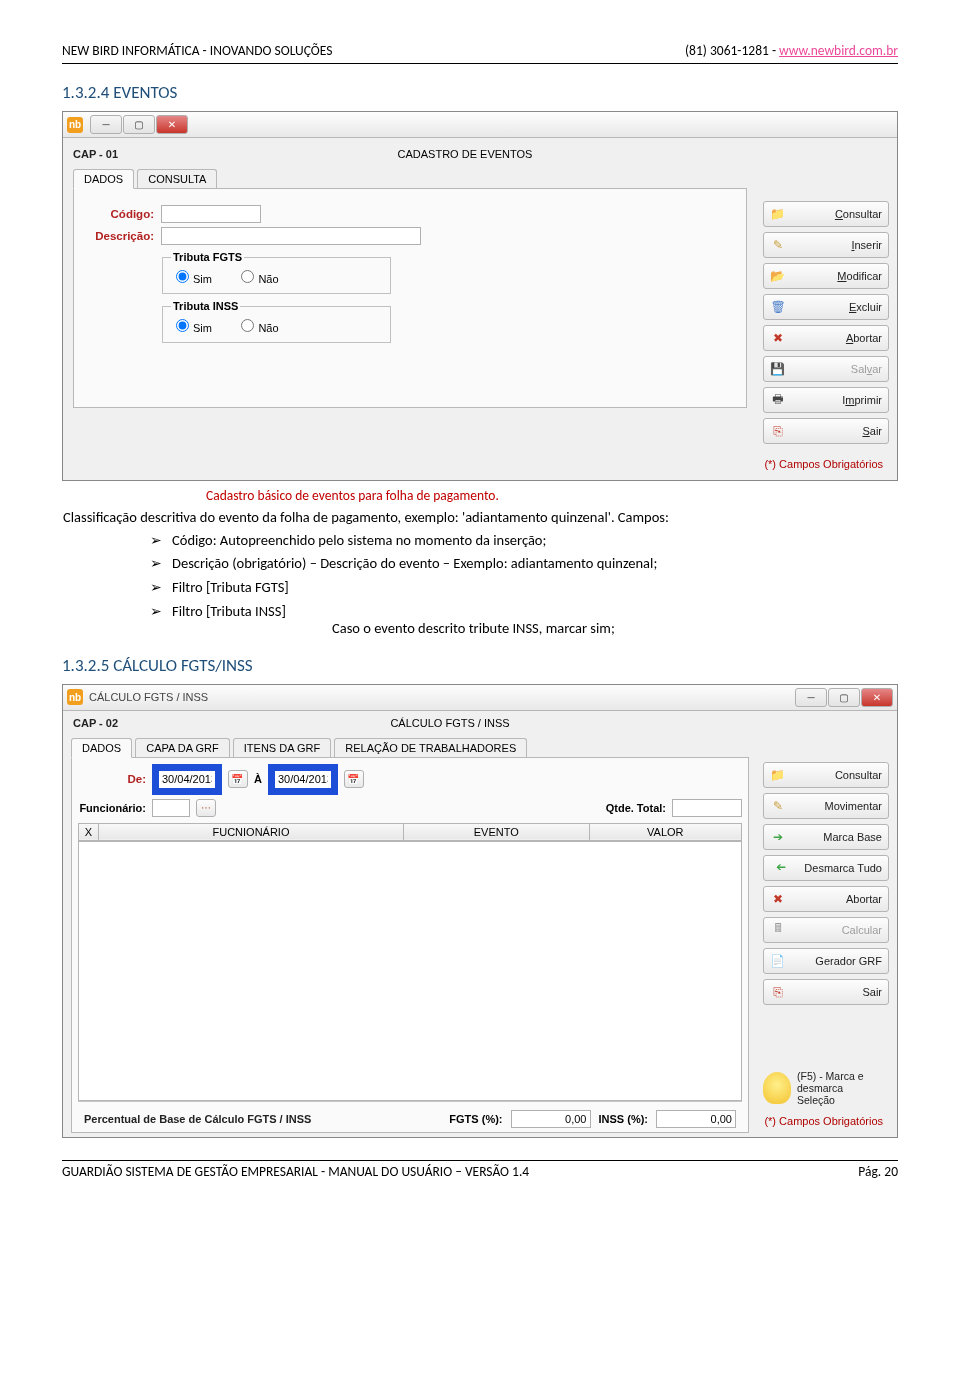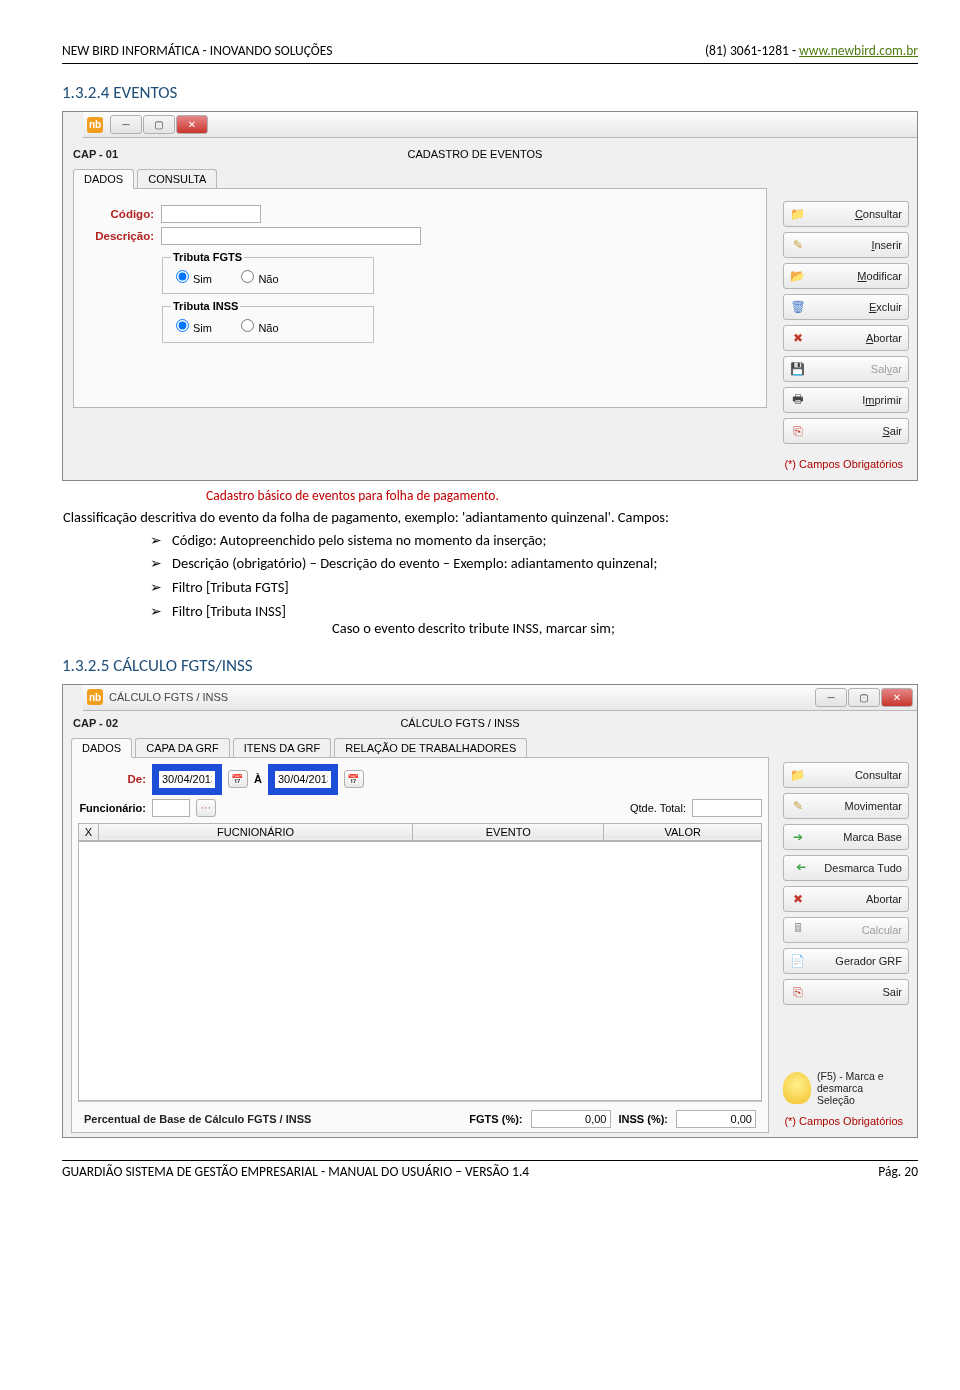--- a/index.html
+++ b/index.html
@@ -5,48 +5,47 @@
   * { box-sizing: border-box; }
   body {
     margin: 0;
     background: #fff;
     font-family: Calibri, Arial, sans-serif;
     font-size: 13px;
     color: #000;
     width: 960px;
   }
   .page {
-    padding: 42px 42px 30px 62px;
+    padding: 42px 62px 30px 62px;
   }
   .doc-header {
     display: flex;
     justify-content: space-between;
     font-size: 13.5px;
     padding-bottom: 2px;
   }
-  .doc-header .right a { color: #4d7c0f; text-decoration: underline; }
+  .doc-header .right a { color: #ec4899; text-decoration: underline; }
   .doc-hr { border: none; border-top: 1px solid #000; margin: 2px 0 18px 0; }
   .sec-num { color: #1F4E79; font-size: 17px; font-family: Calibri, Arial, sans-serif; margin: 12px 0 8px 0; }
 
   
   .appwin {
     border: 1px solid #888;
     background: #F0F0F0;
     font-family: "Segoe UI", Tahoma, sans-serif;
     font-size: 11px;
     margin-bottom: 6px;
   }
   .titlebar {
     height: 26px;
     background: linear-gradient(#FDFDFD,#E8E8E8);
     border-bottom: 1px solid #B7B7B7;
     display: flex;
     align-items: center;
     padding: 0 4px;
-    margin-left: 20px;
   }
   .titlebar .app-icon {
     width: 16px; height: 16px;
     background: #F29E1F; border-radius: 3px; margin-right: 6px;
     display:flex;align-items:center;justify-content:center;color:#fff;font-size:10px;font-weight:bold;
   }
   .titlebar .title-text { flex: 1; color: #444; }
   .winbtns { display: flex; gap: 0; }
   .winbtn {
     width: 32px; height: 19px; border: 1px solid #B0B0B0; background: linear-gradient(#F6F6F6,#E4E4E4);
@@ -77,21 +76,21 @@
   .tabs { margin-top: 8px; }
   .tab {
     display:inline-block; padding: 3px 10px 3px 10px;
     border: 1px solid #B8B8B8; border-bottom: none; background: #F0F0F0;
     border-radius: 3px 3px 0 0; font-size: 11px; position: relative; top: 1px;
   }
   .tab.active { background: #FAFAFA; border-bottom: 1px solid #FAFAFA; }
   .tabpanel { border: 1px solid #B8B8B8; background: #FAFAFA; margin-top: 0; padding: 10px; min-height: 220px; }
   .fieldlabel { color: #B22222; font-weight: bold; font-size: 11.5px; text-align: right; display:inline-block; width: 70px; margin-right: 4px; }
   .txtinput { border: 1px solid #B0B0B0; background: #fff; height: 18px; padding: 1px 3px; font-size: 11px; }
-  .groupbox { border: 1px solid #C0C0C0; padding: 4px 8px 8px 8px; width: 212px; margin: 6px 0 0 78px; font-size: 11px; }
+  .groupbox { border: 1px solid #C0C0C0; padding: 4px 8px 8px 8px; width: 229px; margin: 6px 0 0 78px; font-size: 11px; }
   .groupbox legend { font-weight: bold; padding: 0 2px; }
   .radio { margin-right: 4px; }
   .oblig { color: #B00000; font-size: 11px; text-align: right; padding: 4px 6px 4px 0; }
 
   
   .caption-red { color: #C00000; font-size: 13.5px; margin: 2px 0 4px 144px; }
   .para { font-size: 14.5px; line-height: 1.3; margin: 2px 1px; }
   .bullets { margin: 4px 0 0 0; padding: 0; list-style: none; }
   .bullets > li { position: relative; padding-left: 110px; padding-bottom: 4px; font-size: 14.5px; line-height: 1.35; }
   .bullets > li::before { content: "➢"; position: absolute; left: 88px; top: 1px; font-size: 14px; }
@@ -252,21 +251,21 @@
             <span class="datebtn">📅</span>
             <span style="font-weight:bold;">À</span>
             <input class="dateinput" value="30/04/2013" style="">
             <span class="datebtn">📅</span>
           </div>
           <div style="display:flex;align-items:center;gap:6px;margin-top:4px;">
             <span style="width:68px;text-align:right;font-weight:bold">Funcionário:</span>
             <input class="txtinput" style="width: 38px;">
             <span class="datebtn">⋯</span>
             <div style="flex:1"></div>
-            <span style="font-weight:normal">Qtde. Total:</span>
+            <span style="font-weight:bold">Qtde. Total:</span>
             <input class="txtinput" style="width: 70px;">
           </div>
           <table class="tbl">
             <thead>
               <tr>
                 <th style="width:20px">X</th>
                 <th style="width:46%">FUCNIONÁRIO</th>
                 <th style="width:28%">EVENTO</th>
                 <th>VALOR</th>
               </tr>

